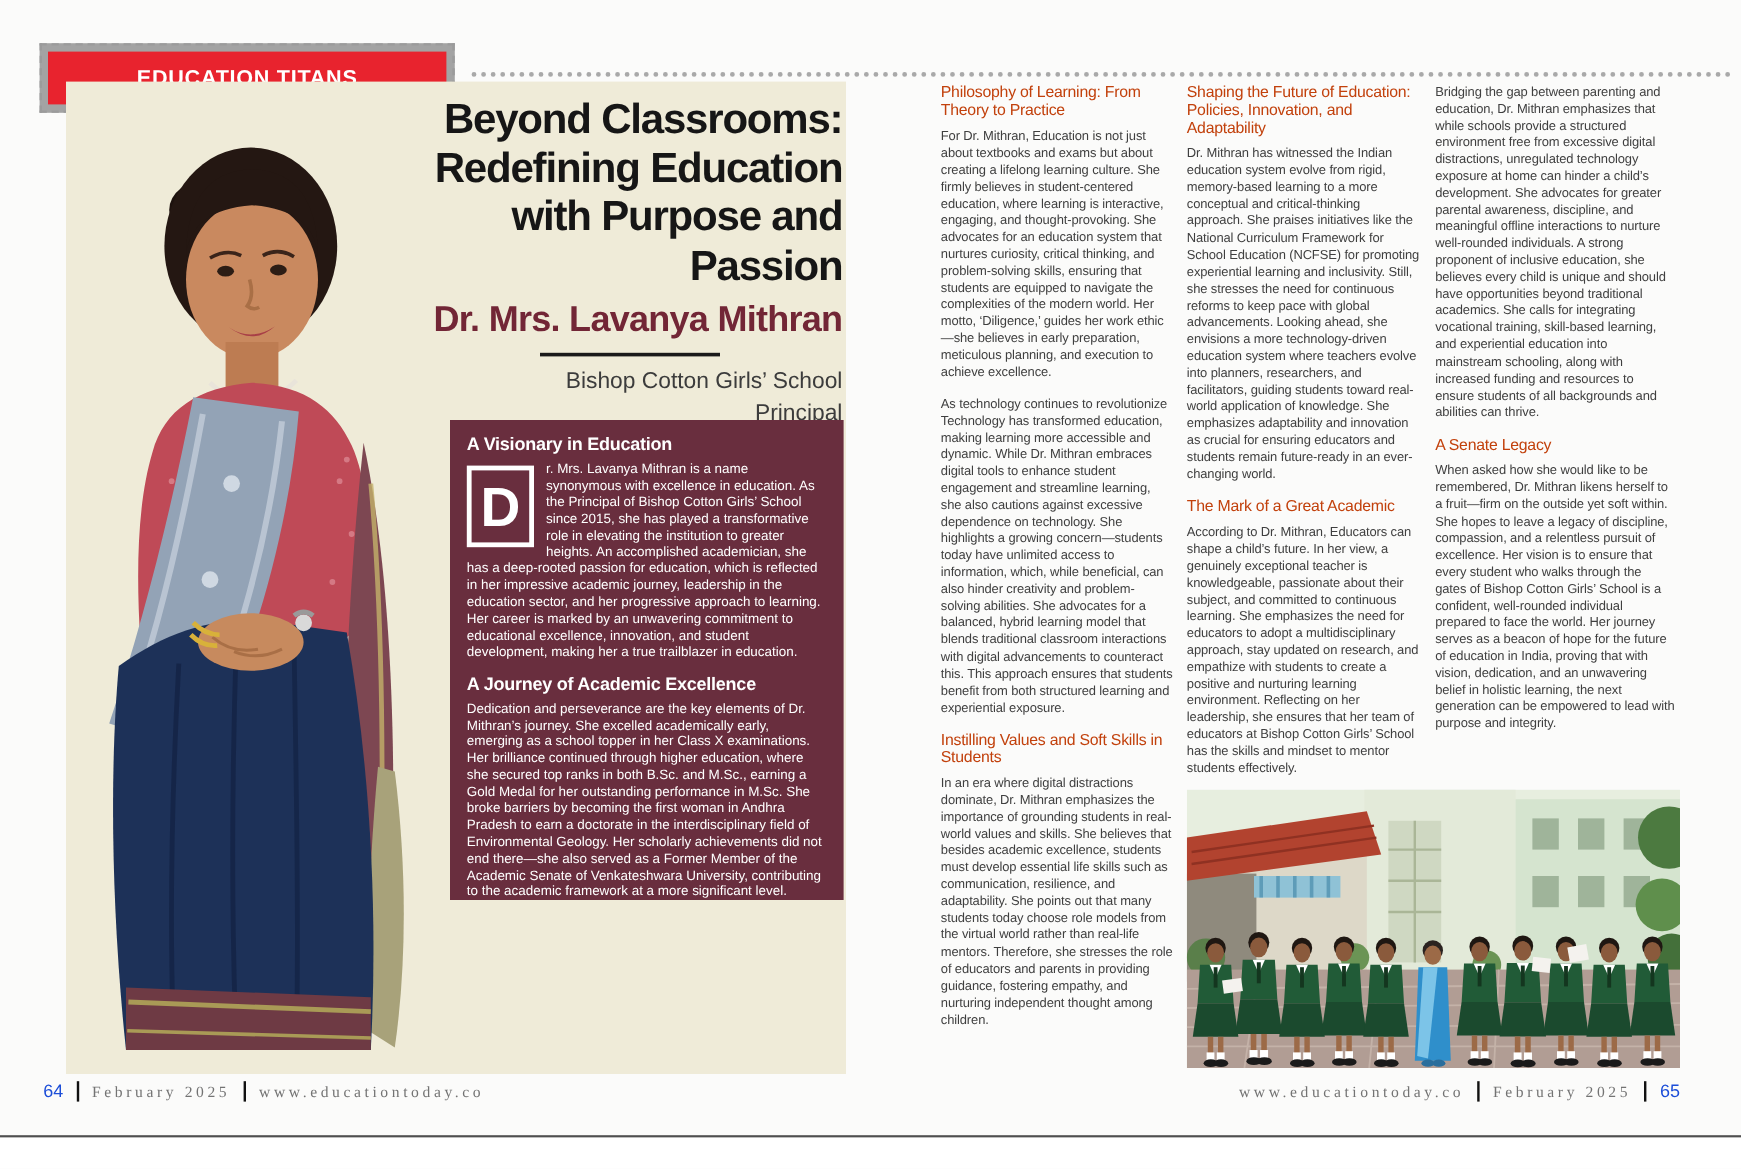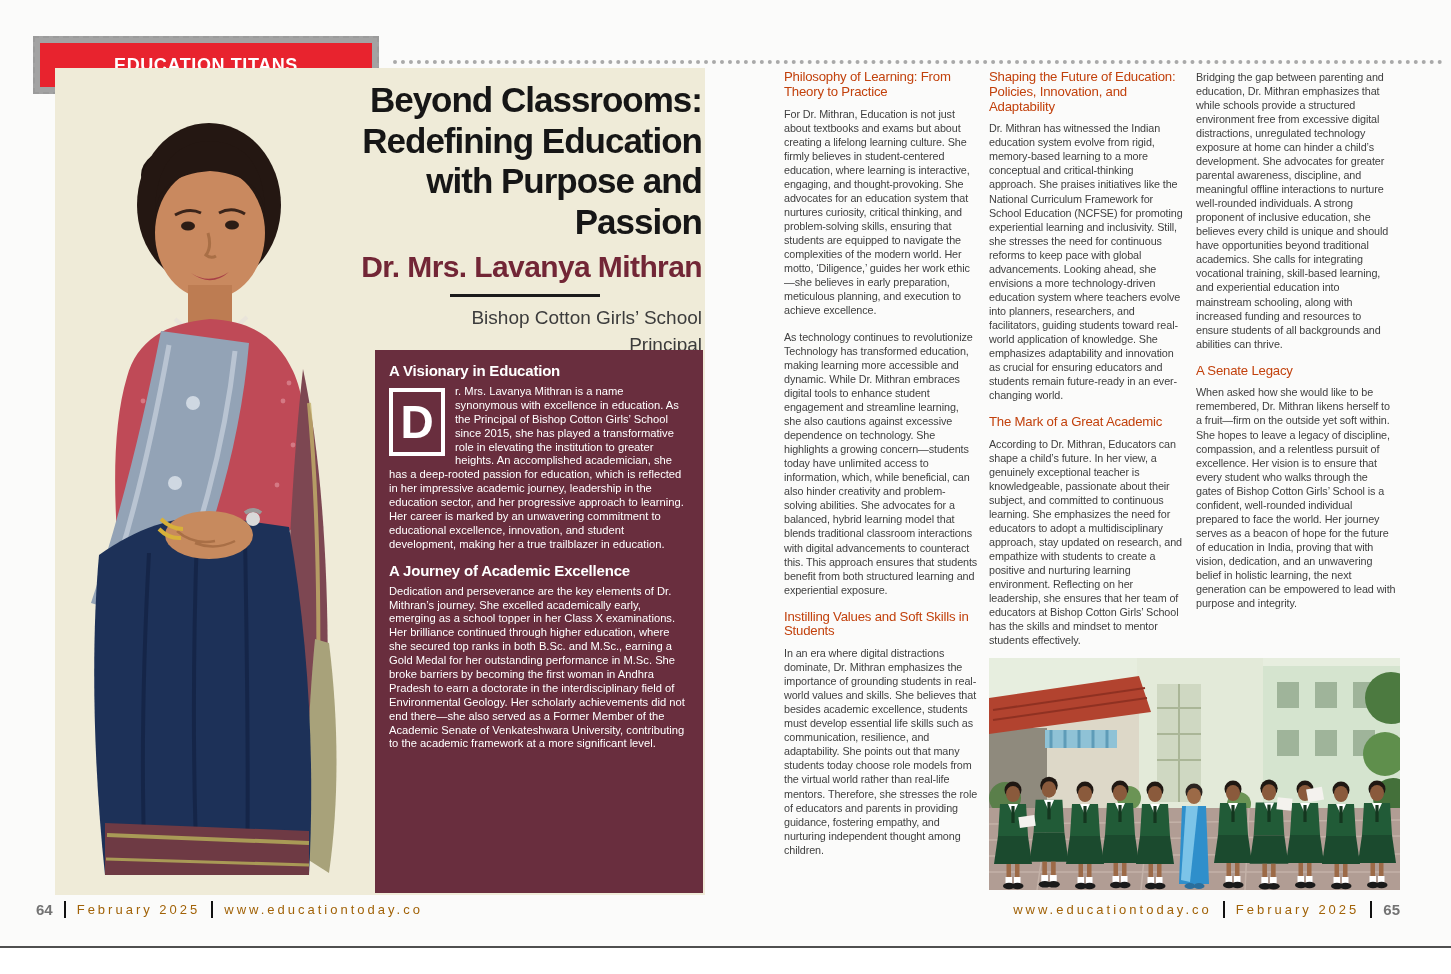--- a/index.html
+++ b/index.html
@@ -22,44 +22,44 @@
   
   .left-panel { position:absolute; left:55px; top:68px; width:650px; height:827px; background:#efebd8; }
   .portrait { position:absolute; left:2px; top:15px; width:340px; height:812px; }
   .title-block { position:absolute; left:293px; top:12px; width:354px; text-align:right; }
   .main-title { font-size:35px; font-weight:800; letter-spacing:-1px; line-height:1.16; color:#161616; }
   .person-name { font-size:30px; font-weight:800; letter-spacing:-0.6px; color:#722636; margin-top:8px; }
   .name-rule { width:150px; height:3px; background:#1a1a1a; margin:10px auto 8px auto; }
   .person-line { font-size:19px; color:#3c3c3c; line-height:1.42; }
 
   .maroon-box {
-    position:absolute; left:320px; top:282px; width:328px; height:543px;
+    position:absolute; left:320px; top:282px; width:328px; height:400px;
     background:#692e3e; color:#fff; padding:10px 14px; box-sizing:border-box; overflow:hidden;
   }
   .box-heading { font-size:15px; font-weight:800; letter-spacing:-0.2px; margin:2px 0 6px 0; }
   .box-body { font-size:11.2px; line-height:1.24; margin:0 0 10px 0; }
   .dropcap {
     float:left; width:48px; height:60px; border:4px solid #fff; margin:3px 10px 2px 0;
     display:flex; align-items:center; justify-content:center;
     font-size:46px; font-weight:800; line-height:1; color:#fff;
   }
 
   
   .col { position:absolute; top:70px; width:194px; }
   .col-1 { left:784px; } .col-2 { left:989px; } .col-3 { left:1196px; width:200px; }
   .sec-heading { color:#c2410c; font-weight:400; font-size:13.2px; line-height:1.12; letter-spacing:-0.2px; margin:0 0 7px 0; }
   .sec-body { color:#3f3f3f; font-size:10.8px; line-height:1.3; letter-spacing:-0.1px; margin:0 0 13px 0; }
   .group-photo { position:absolute; left:989px; top:658px; width:411px; height:232px; }
 
   
   .footer { position:absolute; top:901px; display:flex; align-items:center; gap:11px; }
   .footer-left { left:36px; } .footer-right { right:51px; }
-  .page-num { font-weight:700; font-size:15px; color:#737373; }
+  .page-num { font-weight:400; font-size:15px; color:#1d4ed8; }
   .footer-sep { width:2px; height:17px; background:#111; }
-  .footer-text { font-family:Liberation Sans, sans-serif; font-size:13px; letter-spacing:3px; color:#a16207; }
+  .footer-text { font-family:Liberation Serif, serif; font-size:13px; letter-spacing:3px; color:#737373; }
 
   .bottom-rule { position:absolute; left:0; right:0; top:946px; height:2px; background:#4f4f4f; }
   .below-strip { position:absolute; left:0; right:0; top:948px; bottom:0; background:#ffffff; }
 </style>
 </head>
 <body>
 
 <div class="spread">
 
   <div class="badge-outer">

